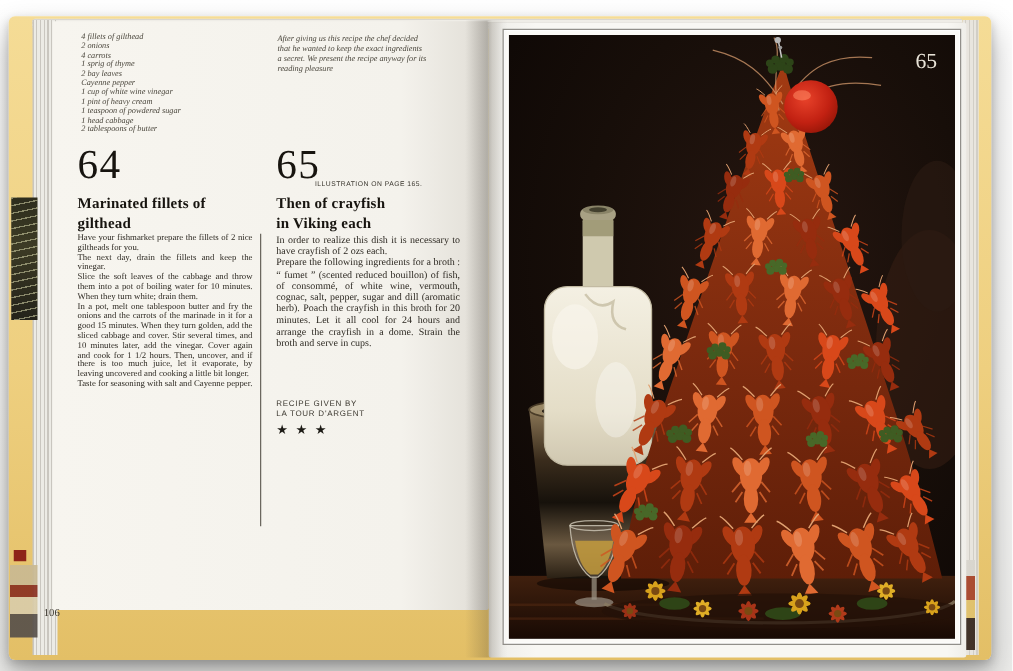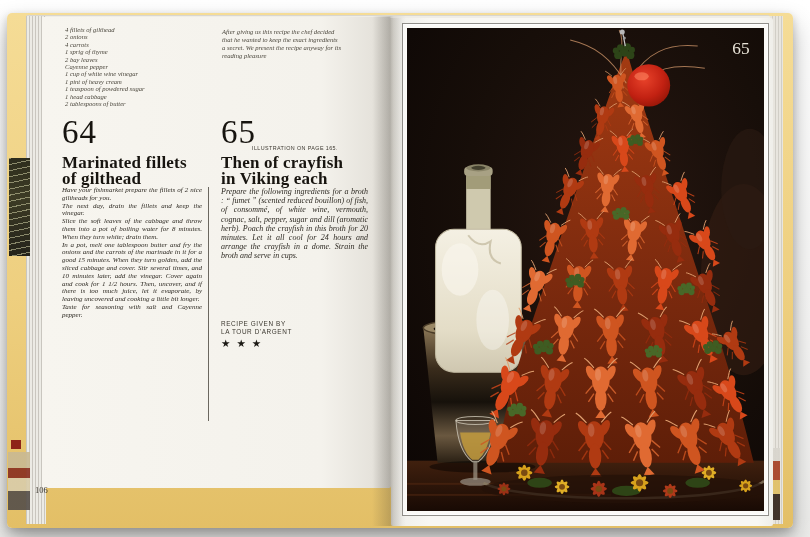--- a/index.html
+++ b/index.html
@@ -35,26 +35,26 @@
   
   .ingredients{position:absolute;left:23px;top:9px;font-style:italic;font-size:6.6px;
     line-height:7.4px;color:#4a463c;white-space:nowrap;}
   .editor-note{position:absolute;left:180px;top:11px;width:120px;font-style:italic;
     font-size:6.6px;line-height:8px;color:#4a463c;}
   .recipe-num{position:absolute;font-size:33px;line-height:33px;color:#17140f;letter-spacing:1px;}
   .num64{left:20px;top:99px;}
   .num65{left:179px;top:99px;}
   .ill-note{position:absolute;left:210px;top:128px;font-family:"Liberation Sans",sans-serif;
     font-size:5.4px;letter-spacing:.4px;color:#3b372f;}
-  .recipe-title{position:absolute;top:138px;font-weight:bold;font-size:17px;
+  .recipe-title{position:absolute;top:138px;font-weight:bold;font-size:12px;
     line-height:15.5px;color:#17140f;letter-spacing:.2px;}
   .title64{left:20px;width:142px;}
   .title65{left:179px;width:150px;}
   .body{position:absolute;top:170px;text-align:justify;color:#2d2922;}
-  .body p{margin:0;font-style:italic;}
+  .body p{margin:0;}
   .body64{left:20px;width:140px;font-size:7px;line-height:7.8px;}
   .body65{left:179px;width:147px;font-size:8px;line-height:9.2px;}
   .col-rule{position:absolute;left:166px;top:170px;width:1px;height:234px;background:#6b675f;}
   .credit{position:absolute;left:179px;top:303px;font-family:"Liberation Sans",sans-serif;
     font-size:6.4px;letter-spacing:.6px;line-height:8px;color:#3b372f;}
   .stars{position:absolute;left:179px;top:320px;font-size:10.5px;letter-spacing:6px;color:#1c1a15;}
   .page-num-left{position:absolute;left:35px;top:485px;font-size:8.5px;color:#3d3930;}
   
   .photo-frame{position:absolute;left:11px;top:5px;width:357px;height:483px;
     border:1px solid #918f8a;padding:4px;background:#fbfaf7;
@@ -88,34 +88,35 @@
       <div>1 head cabbage</div>
       <div>2 tablespoons of butter</div>
     </div>
     <div class="editor-note">After giving us this recipe the chef decided that he wanted to keep the exact ingredients a secret. We present the recipe anyway for its reading pleasure</div>
 
     <div class="recipe-num num64">64</div>
     <div class="recipe-title title64">Marinated fillets of gilthead</div>
     <div class="body body64">
       <p>Have your fishmarket prepare the fillets of 2 nice giltheads for you.</p>
       <p>The next day, drain the fillets and keep the vinegar.</p>
-      <p>Slice the soft leaves of the cabbage and throw them into a pot of boiling water for 8 minutes. When they turn white; drain them.</p>
+      <p>Slice the soft leaves of the cabbage and throw them into a pot of boiling water for 10 minutes. When they turn white; drain them.</p>
       <p>In a pot, melt one tablespoon butter and fry the onions and the carrots of the marinade in it for a good 15 minutes. When they turn golden, add the sliced cabbage and cover. Stir several times, and 10 minutes later, add the vinegar. Cover again and cook for 1 1/2 hours. Then, uncover, and if there is too much juice, let it evaporate, by leaving uncovered and cooking a little bit longer.</p>
       <p>Taste for seasoning with salt and Cayenne pepper.</p>
     </div>
 
     <div class="col-rule"></div>
 
     <div class="recipe-num num65">65</div>
     <div class="ill-note">ILLUSTRATION ON PAGE 165.</div>
     <div class="recipe-title title65">
       <span>Then of crayfish</span><br>
       <span>in Viking each</span>
     </div>
     <div class="body body65">
+      <p>In order to realize this dish it is necessary to have crayfish of 2 ozs each.</p>
       <p>Prepare the following ingredients for a broth : “ fumet ” (scented reduced bouillon) of fish, of consommé, of white wine, vermouth, cognac, salt, pepper, sugar and dill (aromatic herb). Poach the crayfish in this broth for 20 minutes. Let it all cool for 24 hours and arrange the crayfish in a dome. Strain the broth and serve in cups.</p>
     </div>
     <div class="credit">
       <span>RECIPE GIVEN BY</span><br>
       <span>LA TOUR D'ARGENT</span>
     </div>
     <div class="stars">★★★</div>
   </div>
   <div class="page-num-left">106</div>
 

